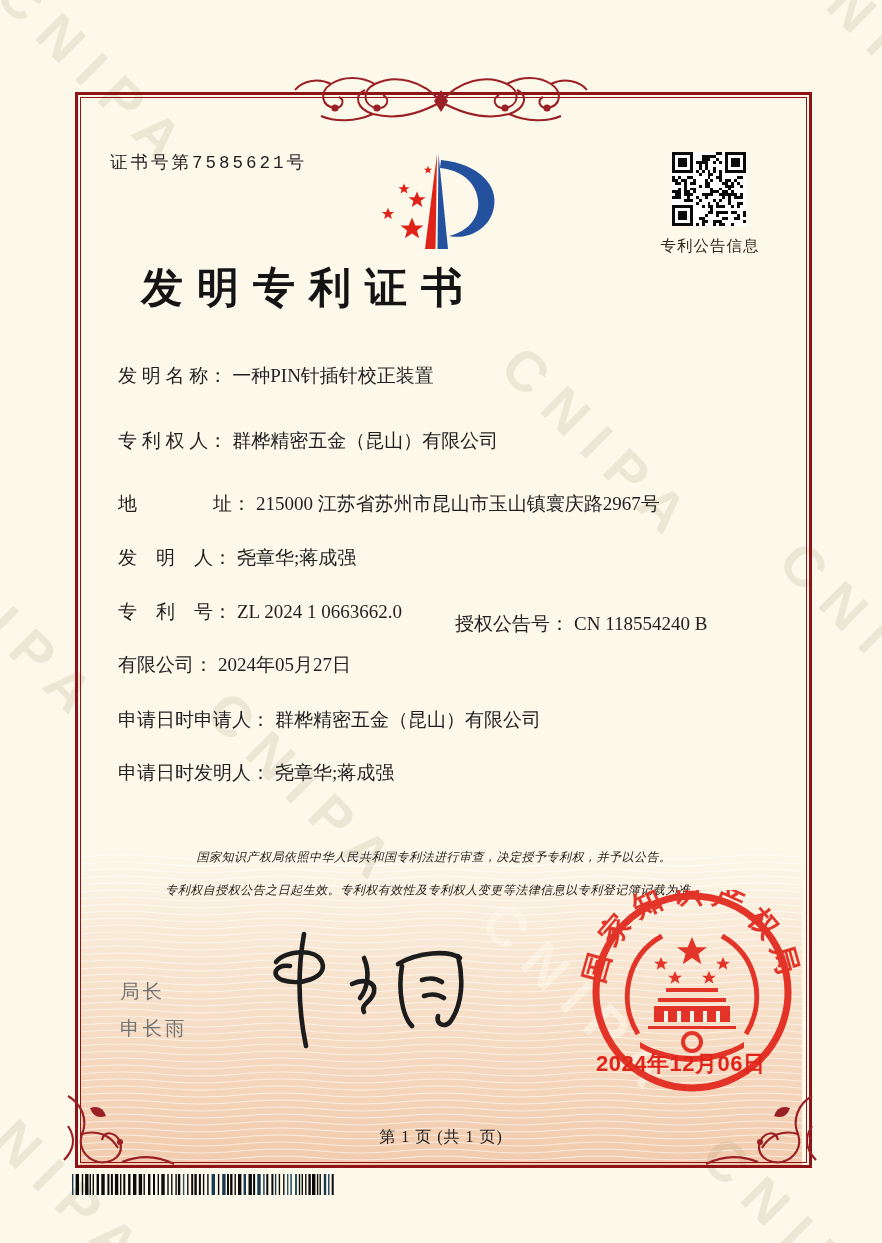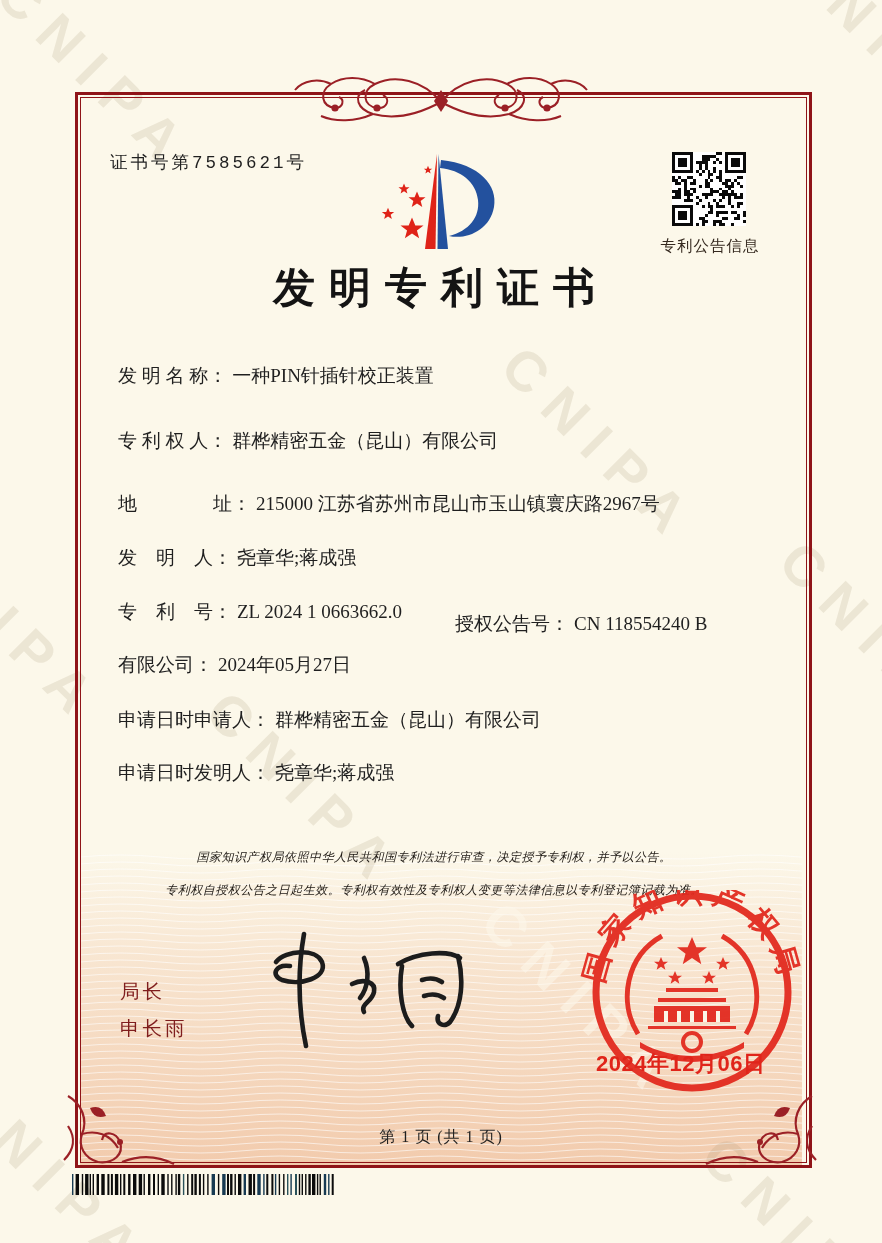--- a/index.html
+++ b/index.html
@@ -36,37 +36,37 @@
     font-size:17.5px;letter-spacing:3px;font-family:Liberation Mono, monospace;
   }
   .logo{position:absolute;left:368px;top:138px;z-index:3;}
   .qr{position:absolute;left:672px;top:152px;z-index:3;background:#ffffff;}
   .qr-caption{
     position:absolute;left:652px;top:236px;width:116px;text-align:center;z-index:3;
     font-size:15.5px;color:#35291f;letter-spacing:1px;
   }
   .title{
     position:absolute;left:141px;top:260px;width:600px;z-index:3;
-    font-size:42px;letter-spacing:14px;text-align:center;font-weight:600;
+    font-size:42px;letter-spacing:14px;font-weight:600;
     color:#141414;
   }
   .row{
     position:absolute;left:118px;z-index:3;font-size:19px;white-space:nowrap;
   }
   .row .val{margin-left:5px;}
   .rpair{position:absolute;left:337px;top:12px;}
   .statement{
     position:absolute;left:100px;top:841px;width:668px;z-index:3;
     font-size:12px;font-style:italic;line-height:33px;text-align:center;
     color:#201b16;letter-spacing:0.5px;
   }
   .director{
     position:absolute;left:120px;top:973px;z-index:4;
     font-family:"Liberation Sans","DejaVu Sans",sans-serif;
-    font-size:19.5px;letter-spacing:3px;line-height:37px;color:#7f1d1d;
+    font-size:19.5px;letter-spacing:3px;line-height:37px;color:#737373;
   }
   .sig{position:absolute;left:252px;top:928px;z-index:4;}
   .seal{position:absolute;left:572px;top:890px;z-index:4;opacity:.93;}
   .seal-date{
     position:absolute;left:596px;top:1049px;z-index:5;
     font-family:"Liberation Sans","DejaVu Sans",sans-serif;
     font-weight:bold;font-size:22px;color:#e0241a;letter-spacing:0.5px;
   }
   .footer{
     position:absolute;left:141px;top:1127px;width:600px;text-align:center;z-index:3;

